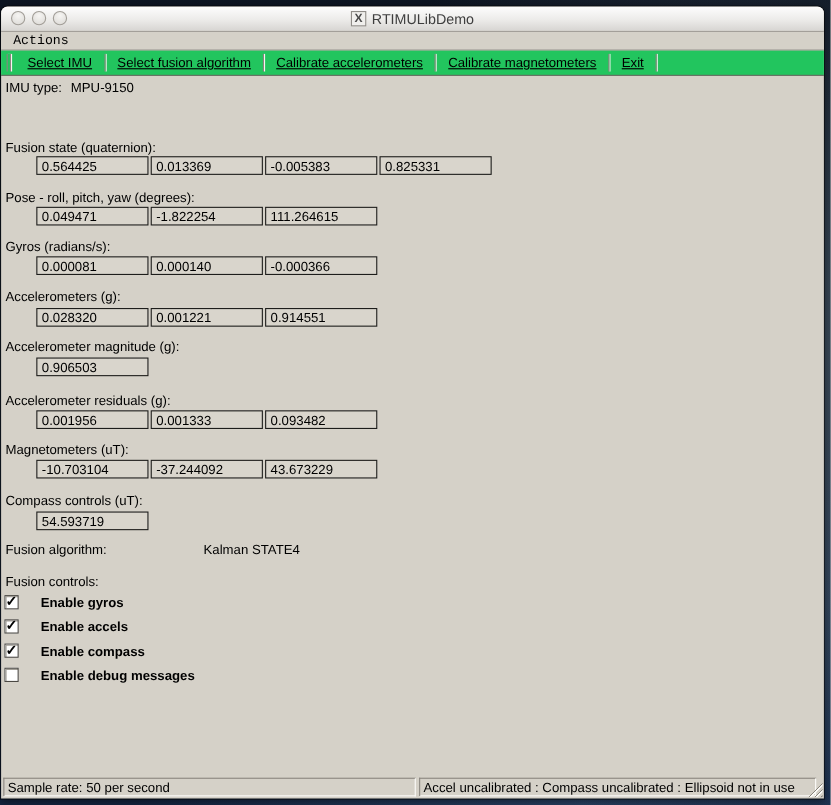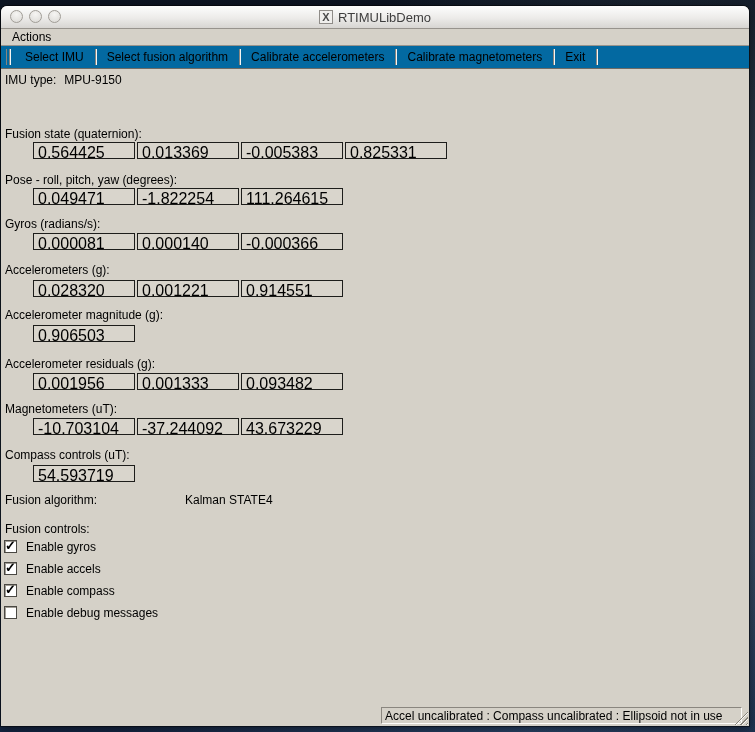--- a/index.html
+++ b/index.html
@@ -36,49 +36,51 @@
     display:inline-block; width:14px; height:14px; box-sizing:border-box;
     border:1px solid #8f8c88; background:#f0efed; color:#4a4a4a;
     font-size:11px; line-height:12px; text-align:center; font-weight:bold;
   }
   
   .menubar {
     position:absolute; left:0; top:23px; right:0; height:17px;
     display:flex; align-items:center; padding-left:7px;
     border-bottom:1px solid #98948d; box-sizing:border-box;
     background:#d5d1c8;
+    font-family:Liberation Mono, monospace;
   }
   .menu-item { padding:0 4px; }
   
   .toolbar {
     position:absolute; left:0; top:40px; right:0; height:23px;
     display:flex; align-items:center; padding-left:3px;
     border-bottom:1px solid #6e6b65; box-sizing:border-box;
-    background:#0369a1;
+    background:#22c55e;
+    text-decoration:underline;
   }
   .tb-handle {
     width:2px; height:16px; margin:0 5px 0 2px;
     border-left:1px solid #8a867f; border-right:1px solid #8a867f;
     box-shadow:1px 0 0 #f6f5f2;
   }
   .tool-btn {
     border:none; background:transparent; padding:0 10px; height:21px;
     font:12px "Liberation Sans", sans-serif; color:#000; cursor:default;
   }
   .tool-sep { width:1px; height:16px; background:#8a867f; box-shadow:1px 0 0 #f6f5f2; margin:0 1px; }
   
   .lbl { position:absolute; left:4px; line-height:14px; white-space:pre; }
   .lbl .val { margin-left:8px; }
   .value-box {
     position:absolute; box-sizing:border-box; width:102px; height:17px;
     border:1px solid #1d1d1b; background:#d9d5cc; padding:1px 0 0 4px;
-    font-size:16px; white-space:nowrap; overflow:hidden;
+    font-size:12px; white-space:nowrap; overflow:hidden;
   }
   .algo-val { position:absolute; left:184px; line-height:14px; }
-  .checkbox-row { position:absolute; left:3px; height:15px; display:flex; gap:9px; }
+  .checkbox-row { position:absolute; left:3px; height:15px; display:flex; align-items:center; gap:20px;font-weight:bold; }
   .checkbox {
     width:13px; height:13px; box-sizing:border-box; position:relative;
     border:1px solid #4a4843; background:#fff;
     box-shadow:inset 1px 1px 0 #a29e96;
   }
   .checkbox.checked::after {
     content:"✓"; position:absolute; left:0; top:-3px;
     font-size:13px; font-weight:bold; color:#000;
   }
   
@@ -186,16 +188,17 @@
   </div>
   <div class="checkbox-row" style="top:578px">
     <div class="checkbox checked"></div>
     <span>Enable compass</span>
   </div>
   <div class="checkbox-row" style="top:600px">
     <div class="checkbox"></div>
     <span>Enable debug messages</span>
   </div>
 
+  <div class="status-panel status-left">Sample rate: 50 per second</div>
   <div class="status-panel status-right">Accel uncalibrated : Compass uncalibrated : Ellipsoid not in use</div>
   <div class="resize-grip"></div>
 
 </div>
 
 </body></html>

